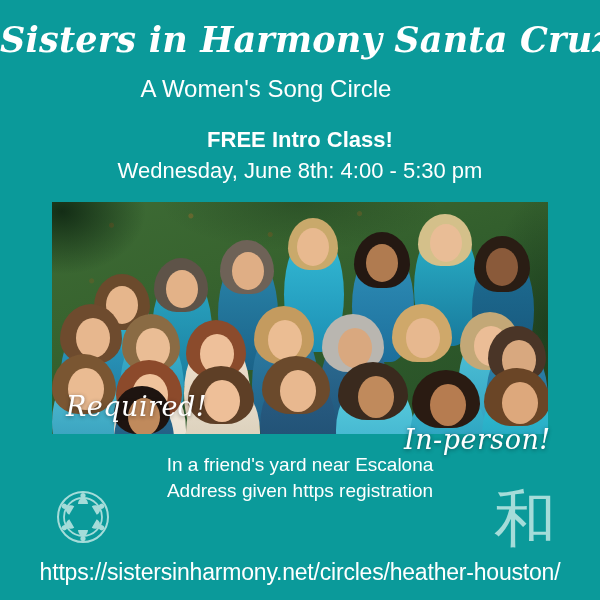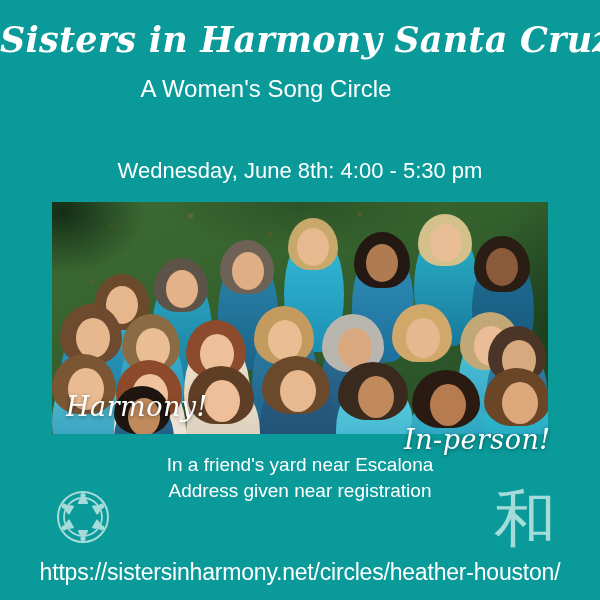--- a/index.html
+++ b/index.html
@@ -197,20 +197,21 @@
   }
 </style>
 </head>
 <body>
 
 <div class="flyer">
 
   <div class="headline">Sisters in Harmony Santa Cruz</div>
   <div class="subtitle">A Women's Song Circle</div>
 
+  <div class="eyebrow">FREE Intro Class!</div>
   <div class="datetime">Wednesday, June 8th: 4:00 - 5:30 pm</div>
 
   <div class="photo-wrap">
     <div class="photo-grass"></div>
     <div class="photo-foliage"></div>
 
     <div class="crowd">
 
       <div class="person" style="left:232px;top:30px;width:60px;height:120px;background:linear-gradient(180deg,#35bcd6,#1c8fb4);"></div>
       <div class="hair" style="left:236px;top:16px;width:50px;height:52px;background:#c9a96b;"></div>
@@ -300,26 +301,26 @@
       <div class="hair" style="left:432px;top:166px;width:66px;height:58px;background:#6a4526;"></div>
       <div class="head" style="left:450px;top:180px;width:36px;height:42px;background:#dda87c;"></div>
 
       <div class="person" style="left:62px;top:196px;width:60px;height:80px;background:linear-gradient(180deg,#2a6d93,#1c5175);"></div>
       <div class="hair" style="left:62px;top:184px;width:56px;height:48px;background:#1e1410;"></div>
       <div class="head" style="left:76px;top:196px;width:32px;height:38px;background:#c08a5c;"></div>
     </div>
 
   </div>
 
-  <div class="photo-script script-outdoors">Harmony!</div>
+  <div class="photo-script script-outdoors">Required!</div>
   <div class="photo-script script-inperson">In-person!</div>
 
   <div class="location">
     <div>In a friend's yard near Escalona</div>
-    <div>Address given near registration</div>
+    <div>Address given https registration</div>
   </div>
 
   <div class="logo">
     <svg viewBox="0 0 70 70" width="70" height="70" aria-hidden="true">
 
       <path d="M34 3 A32 32 0 1 0 34 67 A26 26 0 1 1 34 3 Z" fill="#a5dcd9"></path>
 
       <circle cx="39" cy="35" r="25" fill="none" stroke="#a5dcd9" stroke-width="2"></circle>
 
       <path d="M39 22 A13 13 0 1 0 39 48 A10.5 10.5 0 1 1 39 22 Z" fill="#a5dcd9"></path>

